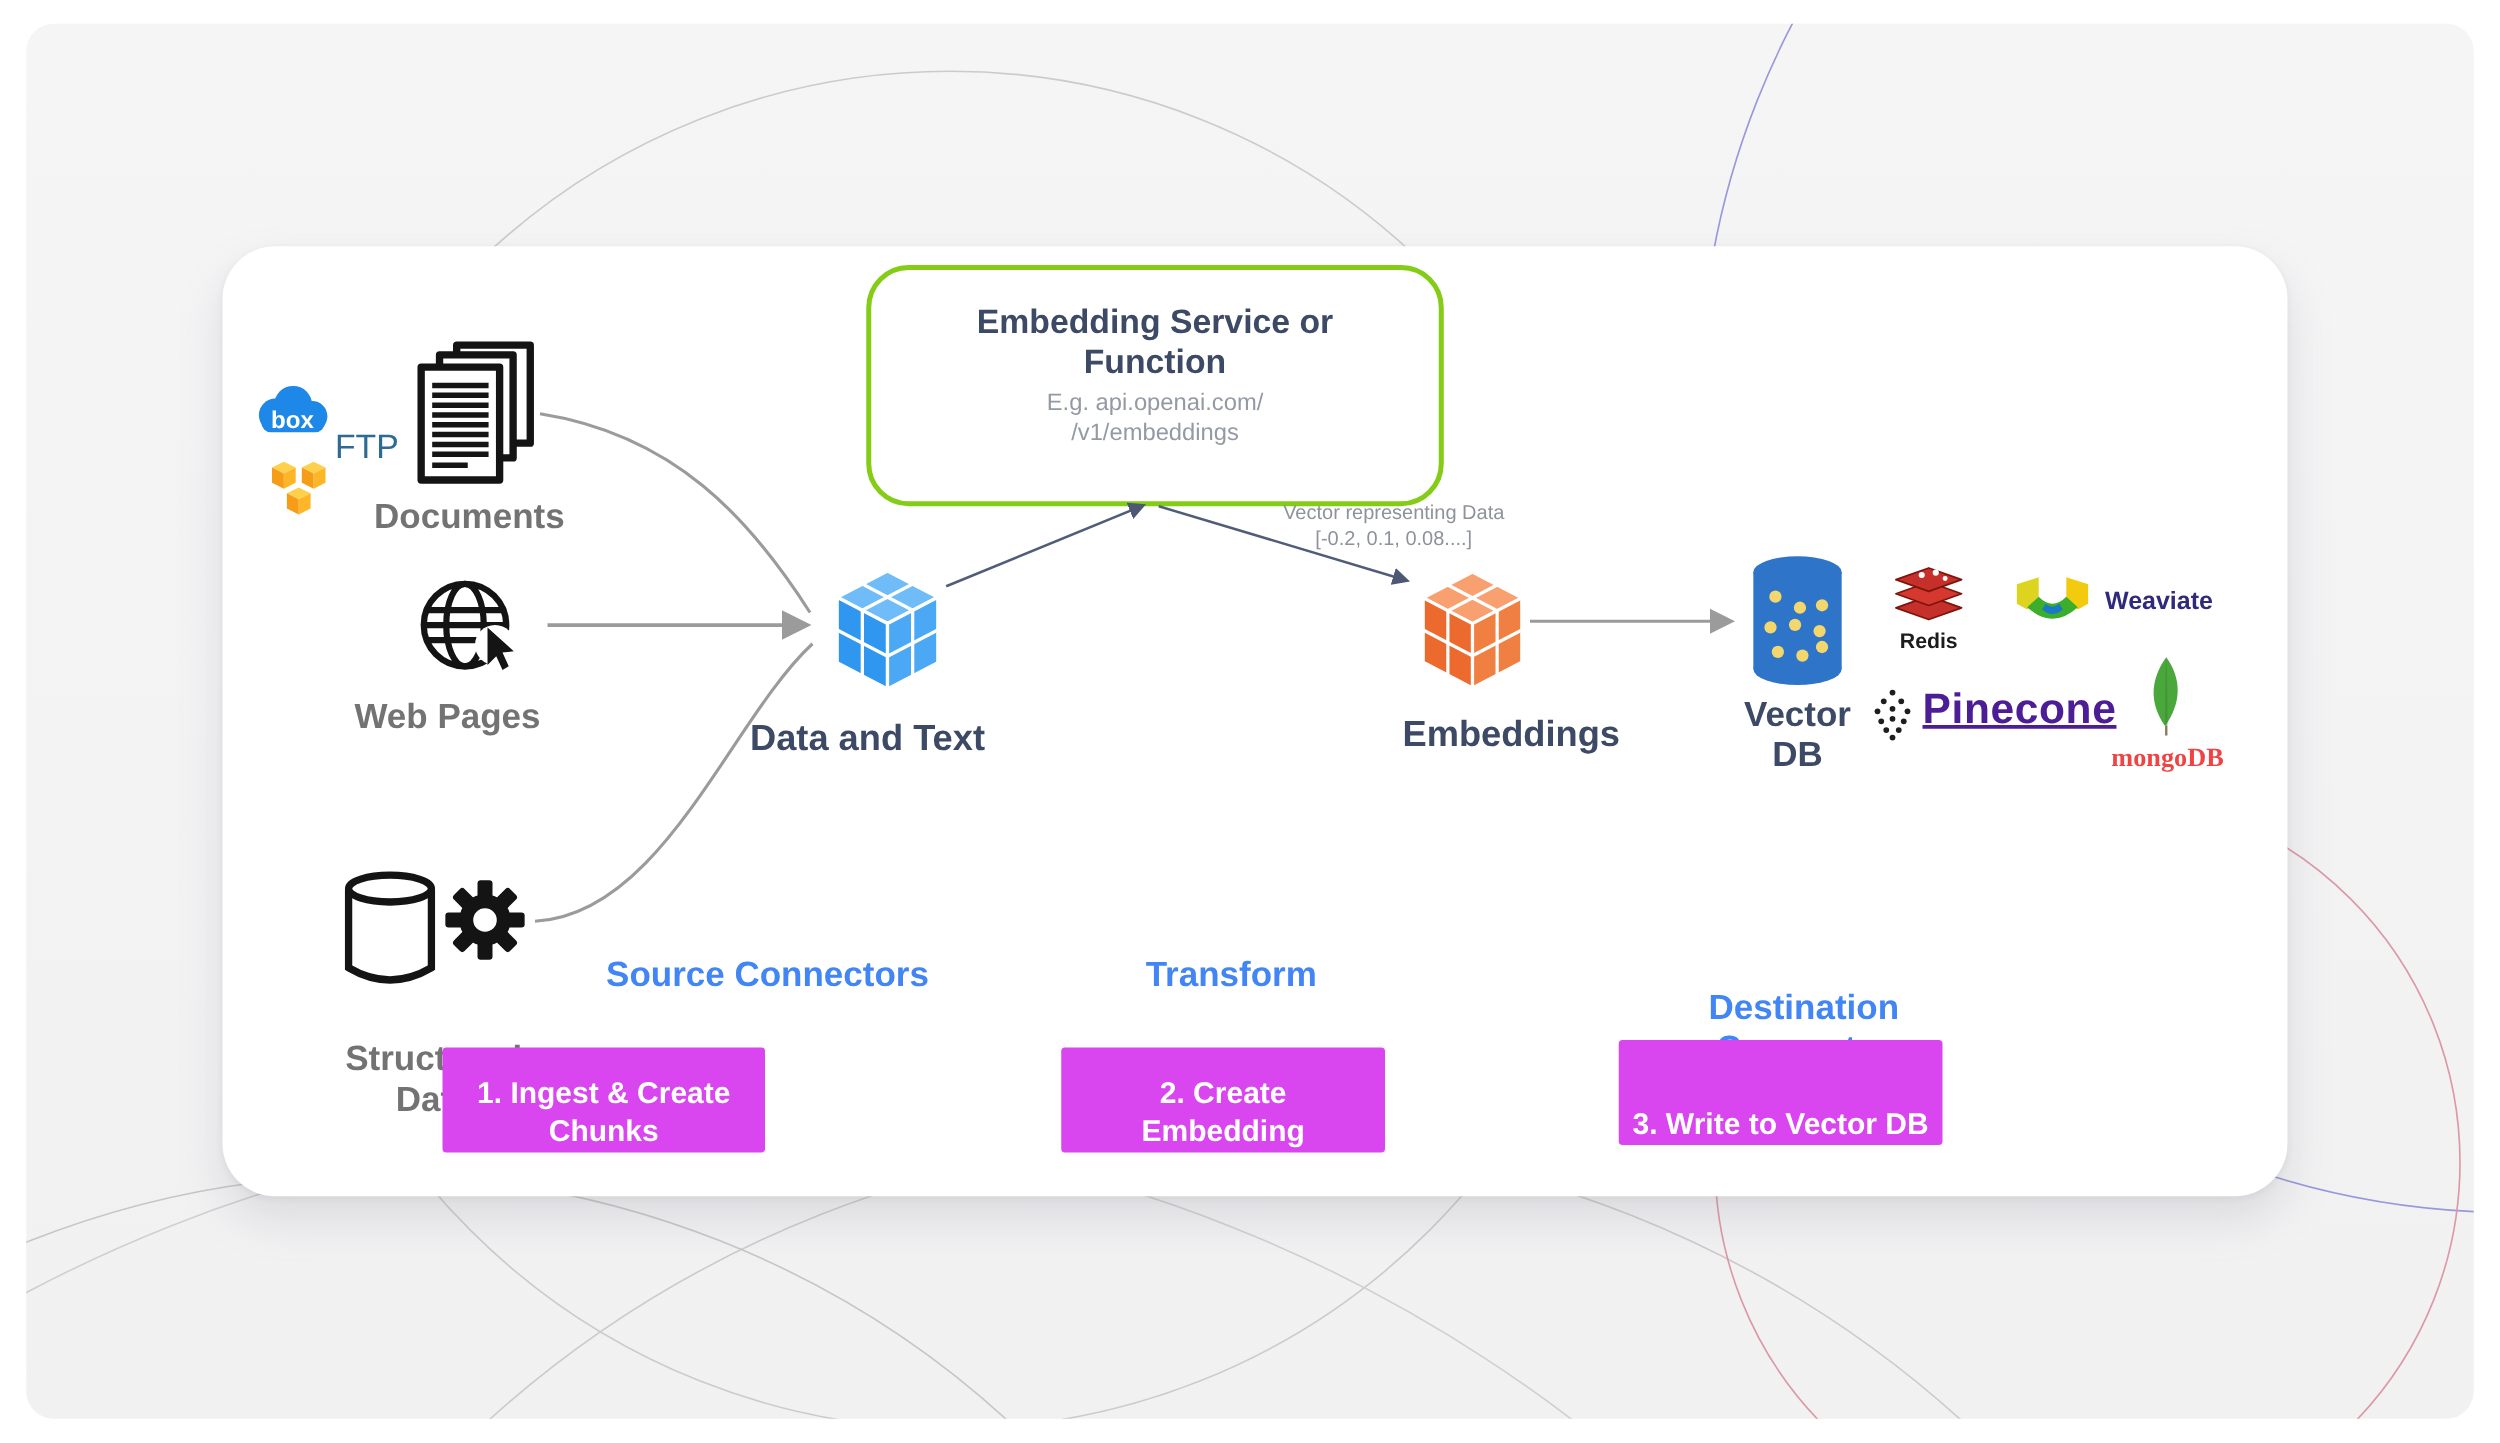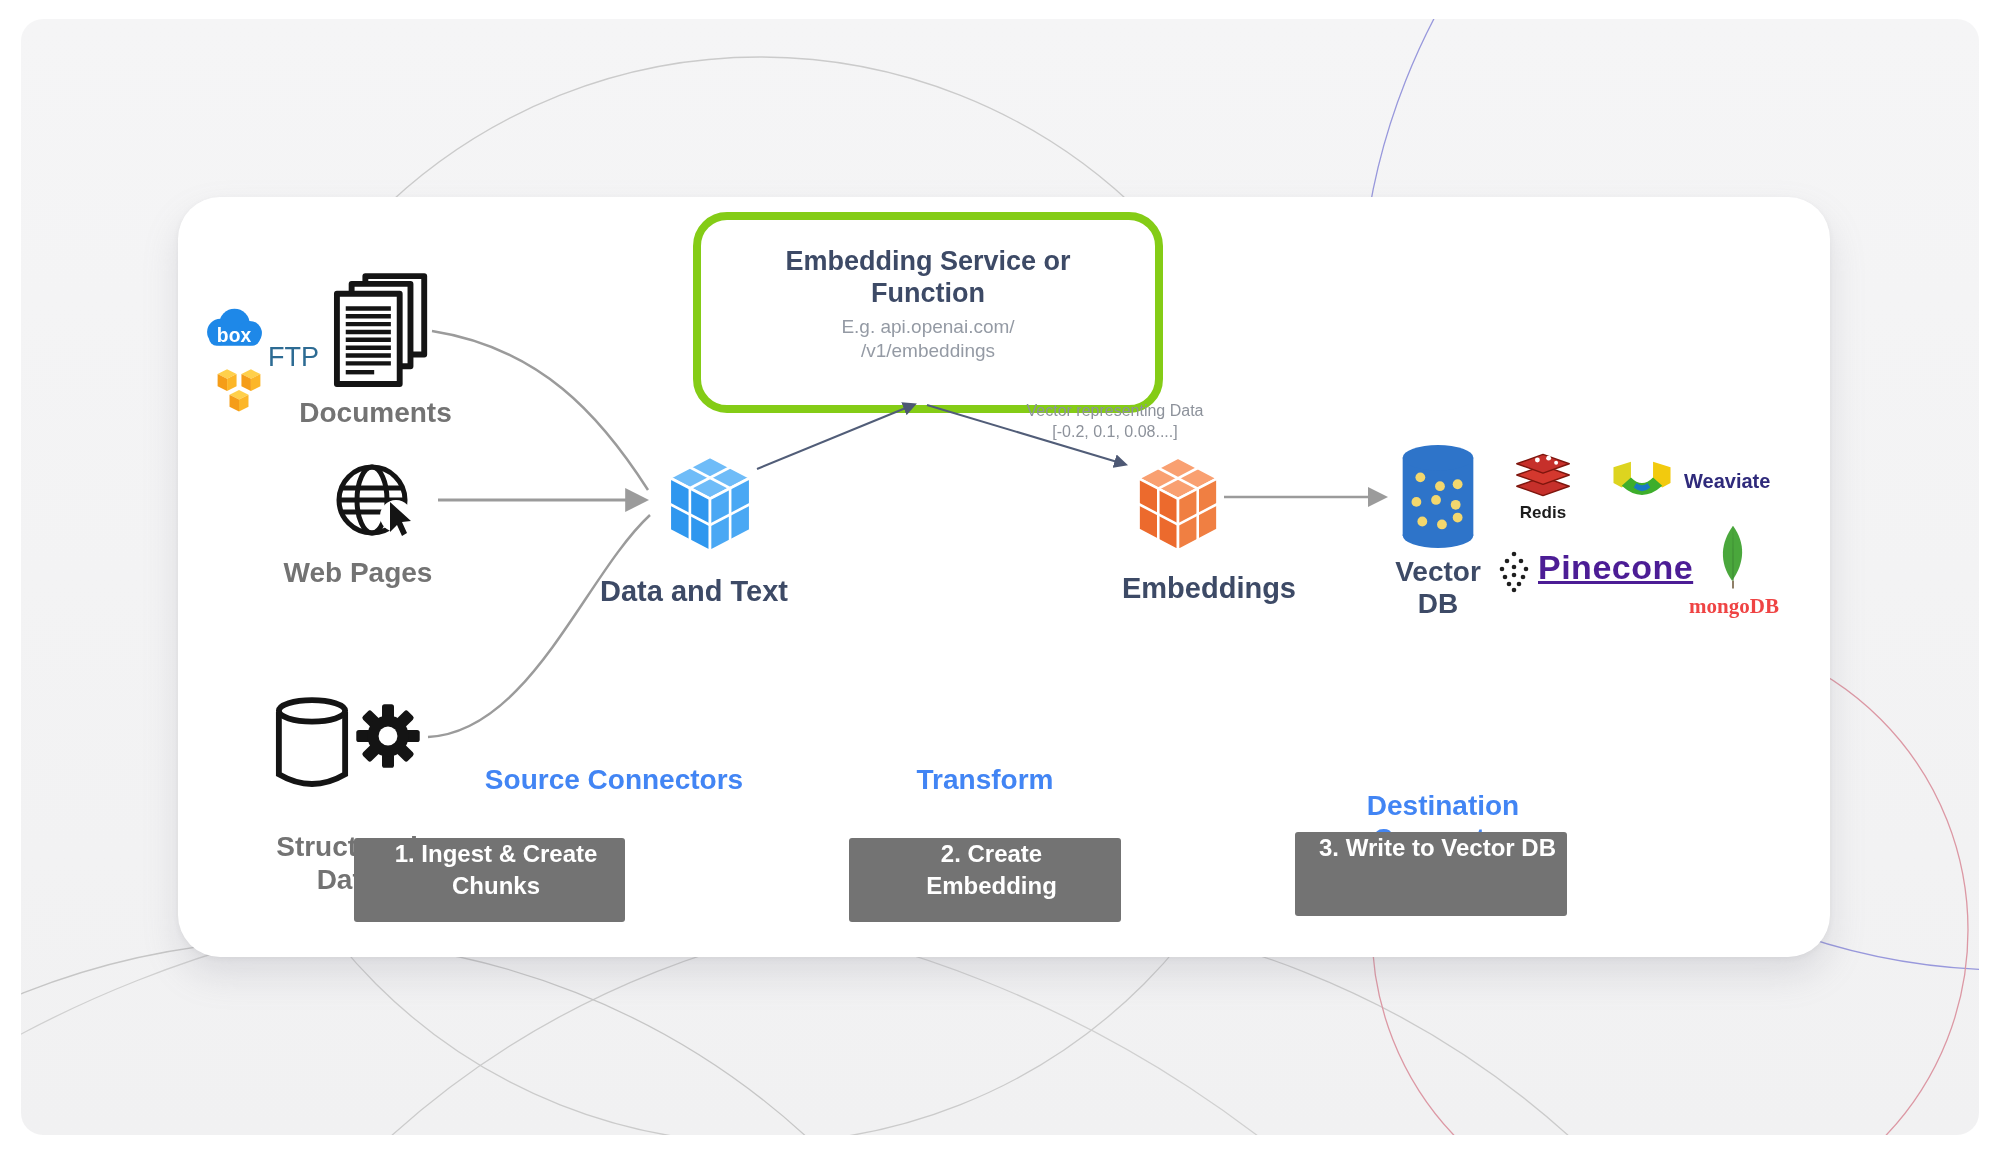--- a/index.html
+++ b/index.html
@@ -7,25 +7,25 @@
   #panel{position:absolute;left:21px;top:19px;width:1958px;height:1116px;border-radius:22px;
          background:linear-gradient(#f5f5f6,#f1f1f2);overflow:hidden;}
   #decor{position:absolute;left:-21px;top:-19px;}
   #card{position:absolute;left:178px;top:197px;width:1652px;height:760px;background:#ffffff;
         border-radius:42px;box-shadow:0 18px 35px rgba(140,140,155,.22),0 2px 6px rgba(0,0,0,.05);}
   #connectors{position:absolute;left:0;top:0;pointer-events:none;}
   .abs{position:absolute;}
   .lbl-black{font-weight:700;color:#737373;font-size:28px;text-align:center;line-height:1.18;}
   .lbl-navy{font-weight:700;color:#3d4a66;font-size:29px;text-align:center;line-height:1.15;}
   .lbl-blue{font-weight:700;color:#4285f4;font-size:28px;text-align:center;line-height:1.18;}
-  .btn{background:#737373;color:#ffffff;font-weight:700;font-size:24px;display:flex;
-       align-items:flex-start;justify-content:center;text-align:center;line-height:1.32;border-radius:3px;padding-left:13px;}
+  .btn{background:#d946ef;color:#ffffff;font-weight:700;font-size:24px;display:flex;
+       align-items:flex-end;justify-content:center;text-align:center;line-height:1.32;border-radius:3px;}
   .btn span{display:inline-block;}
   .btn2 span{max-width:170px;}
-  .esb{border:8px solid #84cc16;border-radius:34px;background:#ffffff;text-align:center;}
+  .esb{border:4px solid #84cc16;border-radius:34px;background:#ffffff;text-align:center;}
   .esb-title{font-size:27px;font-weight:700;color:#3d4a66;width:380px;margin:25px auto 5px;line-height:1.2;}
   .esb-sub{font-size:19px;color:#949aa4;line-height:1.3;}
   .ftp{font-size:27px;font-weight:400;color:#2d6b93;}
   .annot{font-size:16px;color:#8d929b;text-align:center;line-height:1.3;}
   .redis-lbl{font-size:17px;font-weight:700;color:#1c1c1c;text-align:center;}
   .weav-lbl{font-size:20px;font-weight:800;color:#2f2a7b;}
   .pine-lbl{font-size:34px;font-weight:700;color:#4c1d95;letter-spacing:.5px;text-decoration:underline;}
   .mongo-lbl{font-family:"Liberation Serif",serif;font-size:21px;font-weight:600;color:#ef4444;text-align:center;}
 </style>
 </head>

